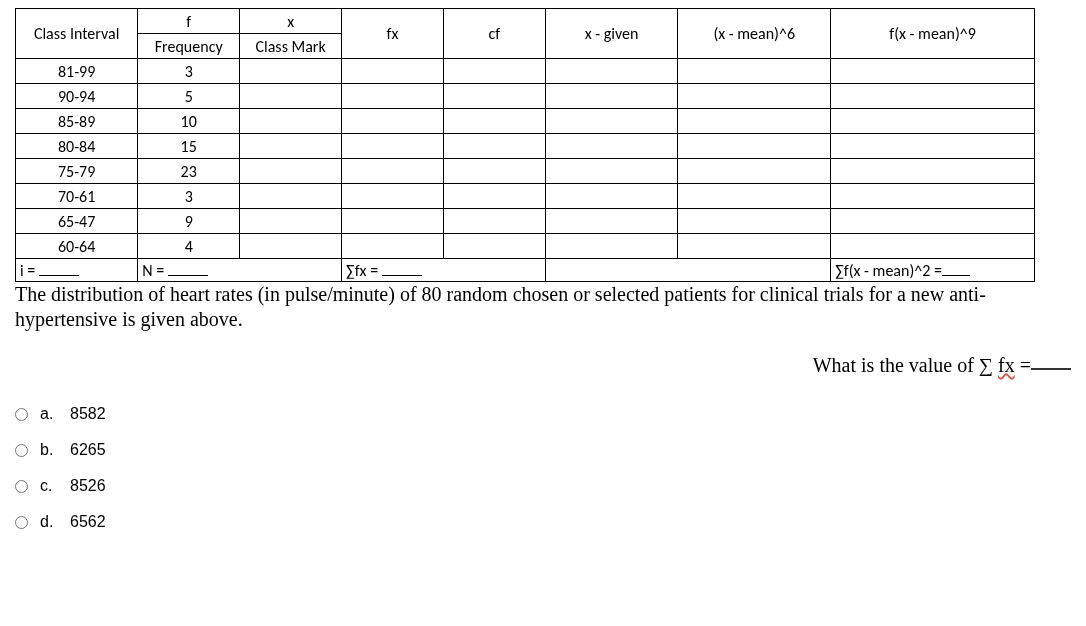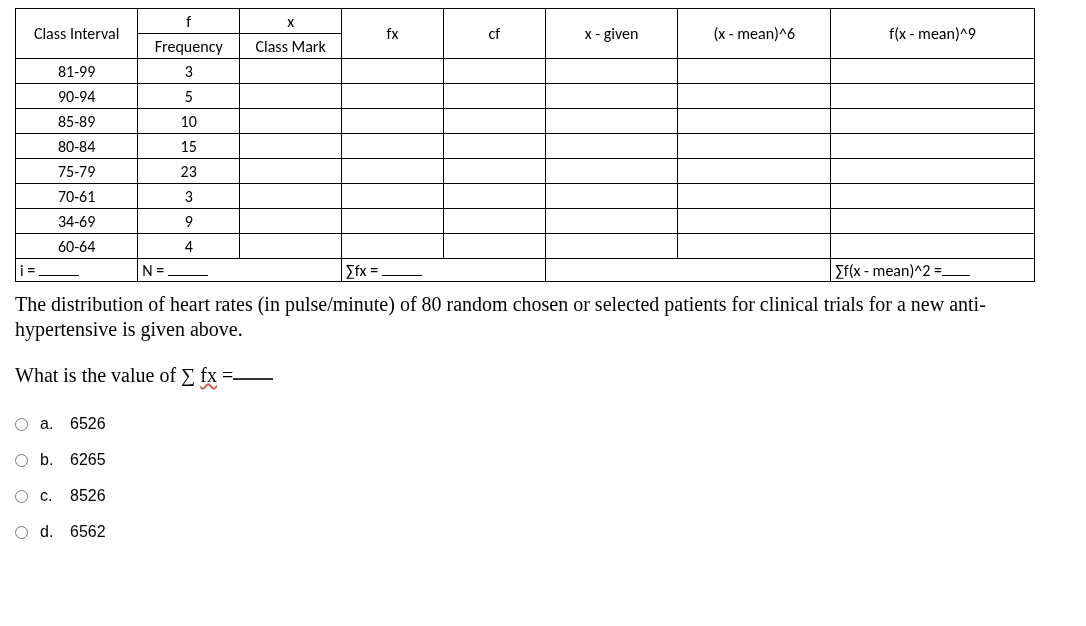--- a/index.html
+++ b/index.html
@@ -34,28 +34,28 @@
   .summary-row .blank {
     border-bottom: 1px solid #000;
     display:inline-block;
     width: 40px;
     height: 14px;
     vertical-align: baseline;
   }
   .body-text {
     font-family: "Times New Roman", serif;
     font-size: 20px;
-    margin-top: 10px;
     max-width: 1040px;
     line-height: 1.25;
   }
   .question {
     font-family: "Times New Roman", serif;
     font-size: 20px;
     margin-top: 22px;
+    text-align: right;
   }
   .question .underline {
     display:inline-block;
     border-bottom: 2px solid #333;
     width: 40px;
     position: relative;
     top: -2px;
   }
   .question .wavy {
     border-bottom: 2px solid #cc5850;
@@ -171,21 +171,21 @@
     <td>70-61</td>
         <td>3</td>
         <td></td>
         <td></td>
         <td></td>
         <td></td>
         <td></td>
         <td></td>
   </tr>
   <tr>
-    <td>34-69</td>
+    <td>65-47</td>
         <td>9</td>
         <td></td>
         <td></td>
         <td></td>
         <td></td>
         <td></td>
         <td></td>
   </tr>
   <tr>
     <td>60-64</td>
@@ -211,21 +211,21 @@
 <div class="body-text">The distribution of heart rates (in pulse/minute) of 80 random chosen or selected patients for clinical trials for a new anti-hypertensive is given above.</div>
 
 <div class="question">
   <span>What is the value of ∑ </span><span class="wavy">fx</span><span> =</span><span class="underline"></span>
 </div>
 
 <div class="options">
   <div class="option-row">
     <input type="radio" name="ans" style="">
     <span class="letter">a.</span>
-    <span>6526</span>
+    <span>8582</span>
   </div>
   <div class="option-row">
     <input type="radio" name="ans" style="">
     <span class="letter">b.</span>
     <span>6265</span>
   </div>
   <div class="option-row">
     <input type="radio" name="ans" style="">
     <span class="letter">c.</span>
     <span>8526</span>

